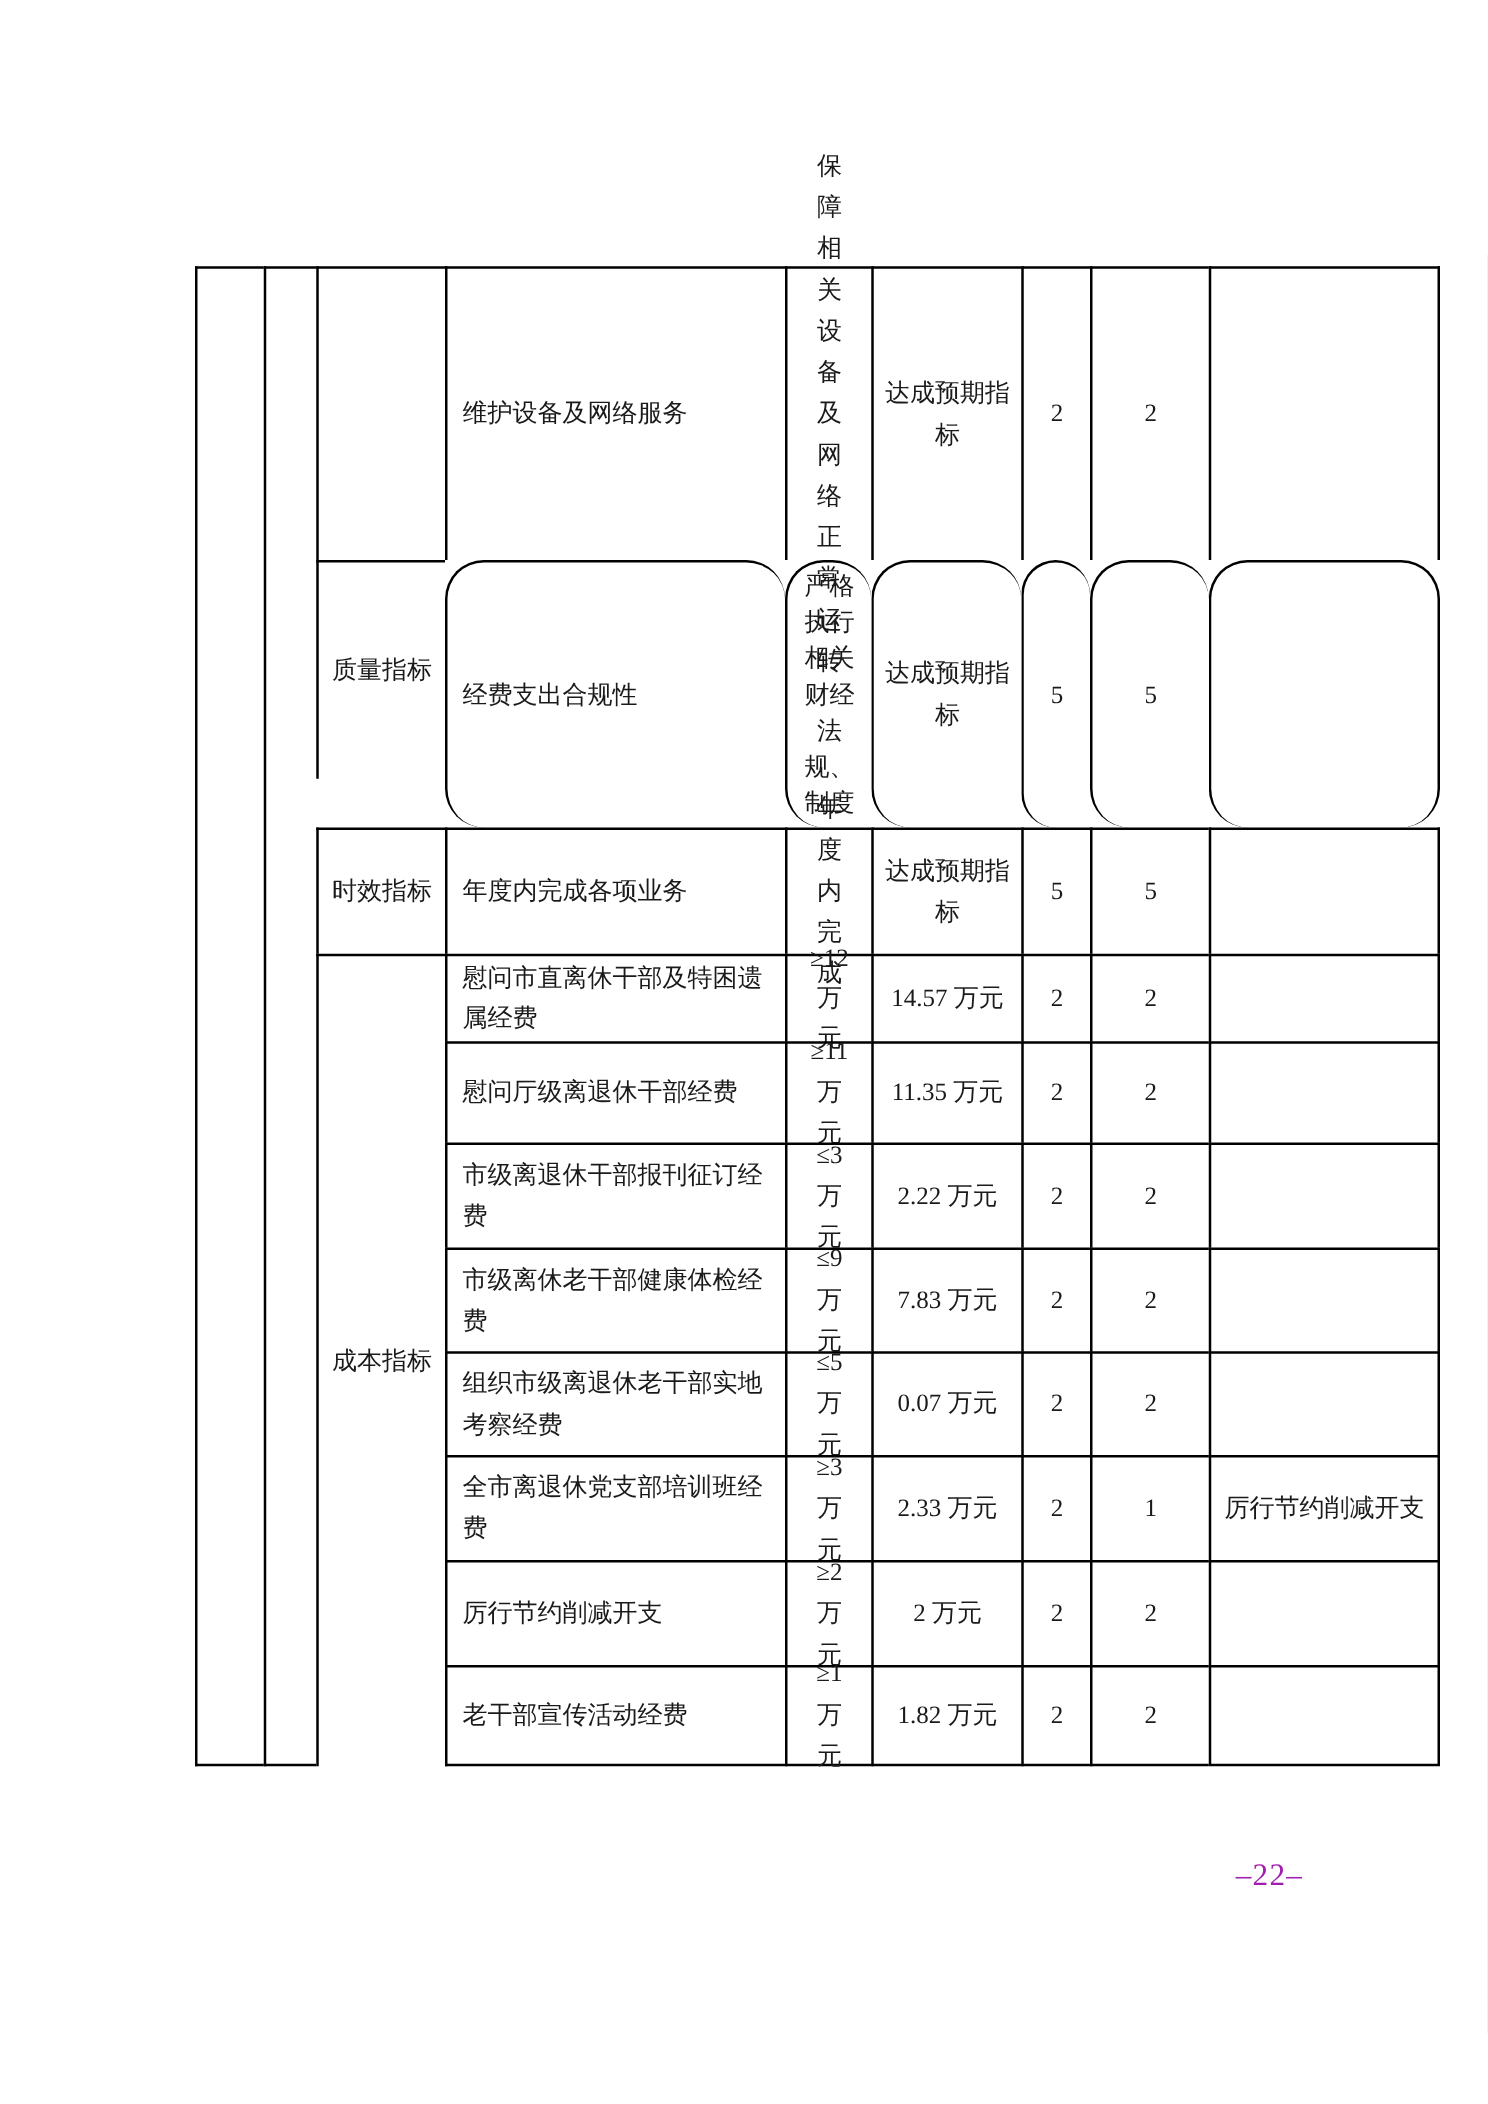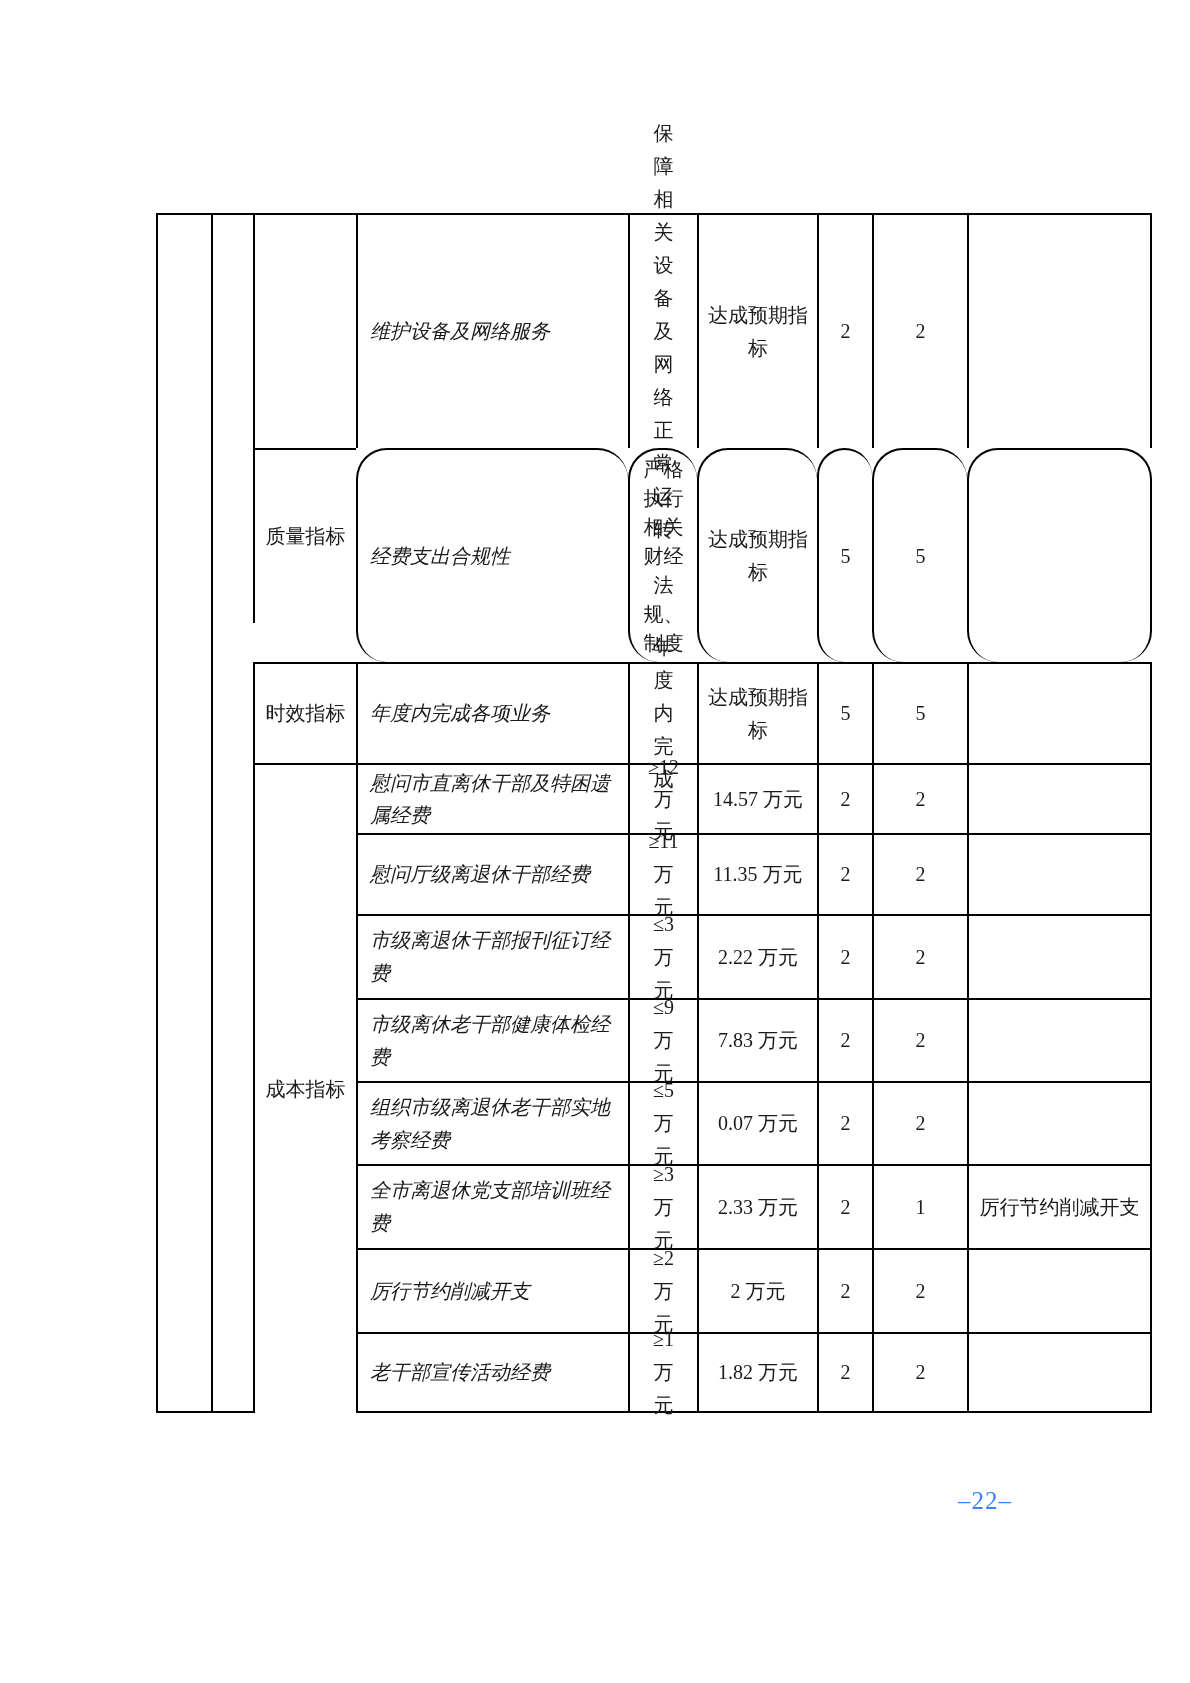--- a/index.html
+++ b/index.html
@@ -29,21 +29,21 @@
   
   .col-a { left:156px; top:213px; width:55px;  height:1200px; border-bottom:2px solid #000; }
   .col-b { left:211px; top:213px; width:42px;  height:1200px; border-bottom:2px solid #000; }
   
   .c-cat  { left:253px; width:103px; }
   .cat-r1 { top:213px; height:235px; }
   .cat-r2 { top:448px; height:175px; }
   .cat-r3 { top:662px; height:101px; }
   .cat-r4 { top:763px; height:650px;text-align:right; } 
   
-  .c-d { left:356px; width:272px; justify-content:flex-start; text-align:left; padding:0 8px 0 12px;font-style:italic; }
+  .c-d { left:356px; width:272px; justify-content:flex-start; text-align:left; padding:0 8px 0 12px; }
   .c-e { left:628px; width:69px;  padding:0 25px; }
   .c-f { left:697px; width:120px; padding:0 4px; }
   .c-g { left:817px; width:55px; }
   .c-h { left:872px; width:95px; }
   .c-i { left:967px; width:185px; border-right:2px solid #000; }
   
   .r1  { top:213px;  height:235px; }
   .r2  { top:448px;  height:214px;border-radius:31px; }
   .r3  { top:662px;  height:101px; }
   .r4  { top:763px;  height:70px;  }
@@ -54,24 +54,24 @@
   .r9  { top:1164px; height:84px;  }
   .r10 { top:1248px; height:84px;  }
   .r11 { top:1332px; height:81px; border-bottom:2px solid #000; }
   .r2.c-e { line-height:29px; }
   .r4.c-d, .r4.c-e { line-height:32px; }
   .page-number {
     position: absolute;
     left: 958px;
     top: 1487px;
     width: 115px;
-    text-align: left;
+    text-align: center;
     font-size: 25px;
     letter-spacing: 1px;
-    color: #3b82f6;
+    color: #a21caf;
   }
 </style>
 </head>
 <body>
 
 <div class="page">
 
   <div>
 
     <div class="cell col-a"></div>

